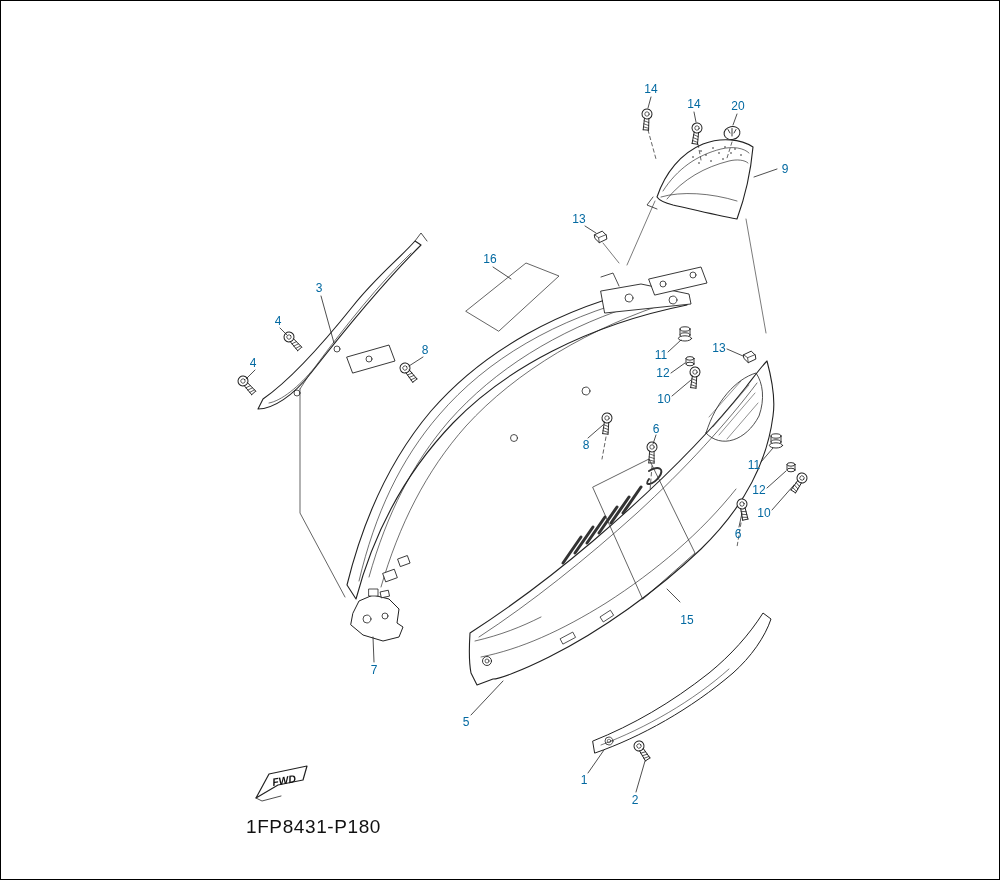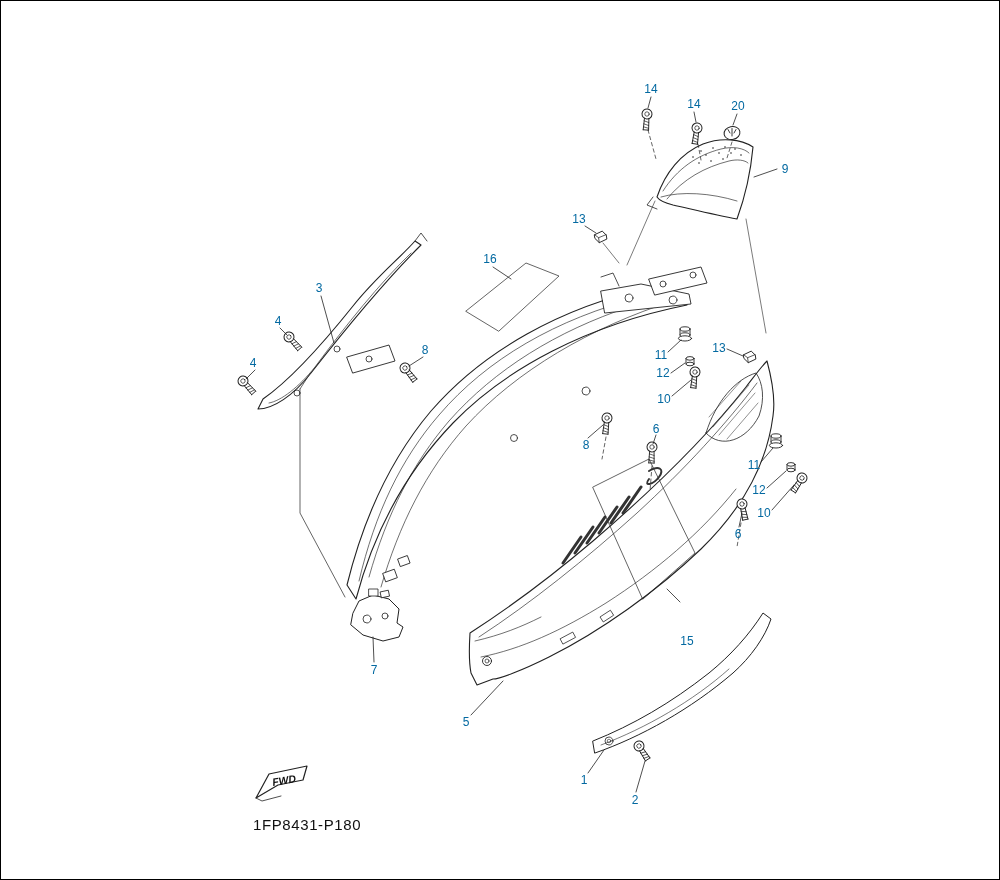--- a/index.html
+++ b/index.html
@@ -19,24 +19,23 @@
     position: absolute;
     transform: translate(-50%, -50%);
     font-size: 12px;
     color: #0369a1;
     white-space: nowrap;
   }
   .diagram-code {
     position: absolute;
     left: 245px;
     top: 815px;
-    font-size: 15px;
+    font-size: 19px;
     letter-spacing: 0.6px;
     color: #111;
-    margin-left: 7px;
   }
 </style>
 </head>
 <body>
 
 <div class="page">
 
   <svg class="drawing" viewBox="0 0 1000 880" width="1000" height="880" fill="none" stroke-linejoin="round" stroke-linecap="round">
 
     <defs>
@@ -251,21 +250,21 @@
       <span class="callout" style="left: 660px; top: 354px;">11</span>
       <span class="callout" style="left: 662px; top: 372px;">12</span>
       <span class="callout" style="left: 663px; top: 398px;">10</span>
       <span class="callout" style="left: 718px; top: 347px;">13</span>
       <span class="callout" style="left: 585px; top: 444px;">8</span>
       <span class="callout" style="left: 655px; top: 428px;">6</span>
       <span class="callout" style="left: 753px; top: 464px;">11</span>
       <span class="callout" style="left: 758px; top: 489px;">12</span>
       <span class="callout" style="left: 763px; top: 512px;">10</span>
       <span class="callout" style="left: 737px; top: 533px;">6</span>
-      <span class="callout" style="left: 686px; top: 640px;">15</span>
+      <span class="callout" style="left: 686px; top: 619px;">15</span>
       <span class="callout" style="left: 373px; top: 669px;">7</span>
       <span class="callout" style="left: 465px; top: 721px;">5</span>
       <span class="callout" style="left: 583px; top: 779px;">1</span>
       <span class="callout" style="left: 634px; top: 799px;">2</span>
     </div>
 
   <span class="diagram-code">1FP8431-P180</span>
 </div>
 
 </body></html>

